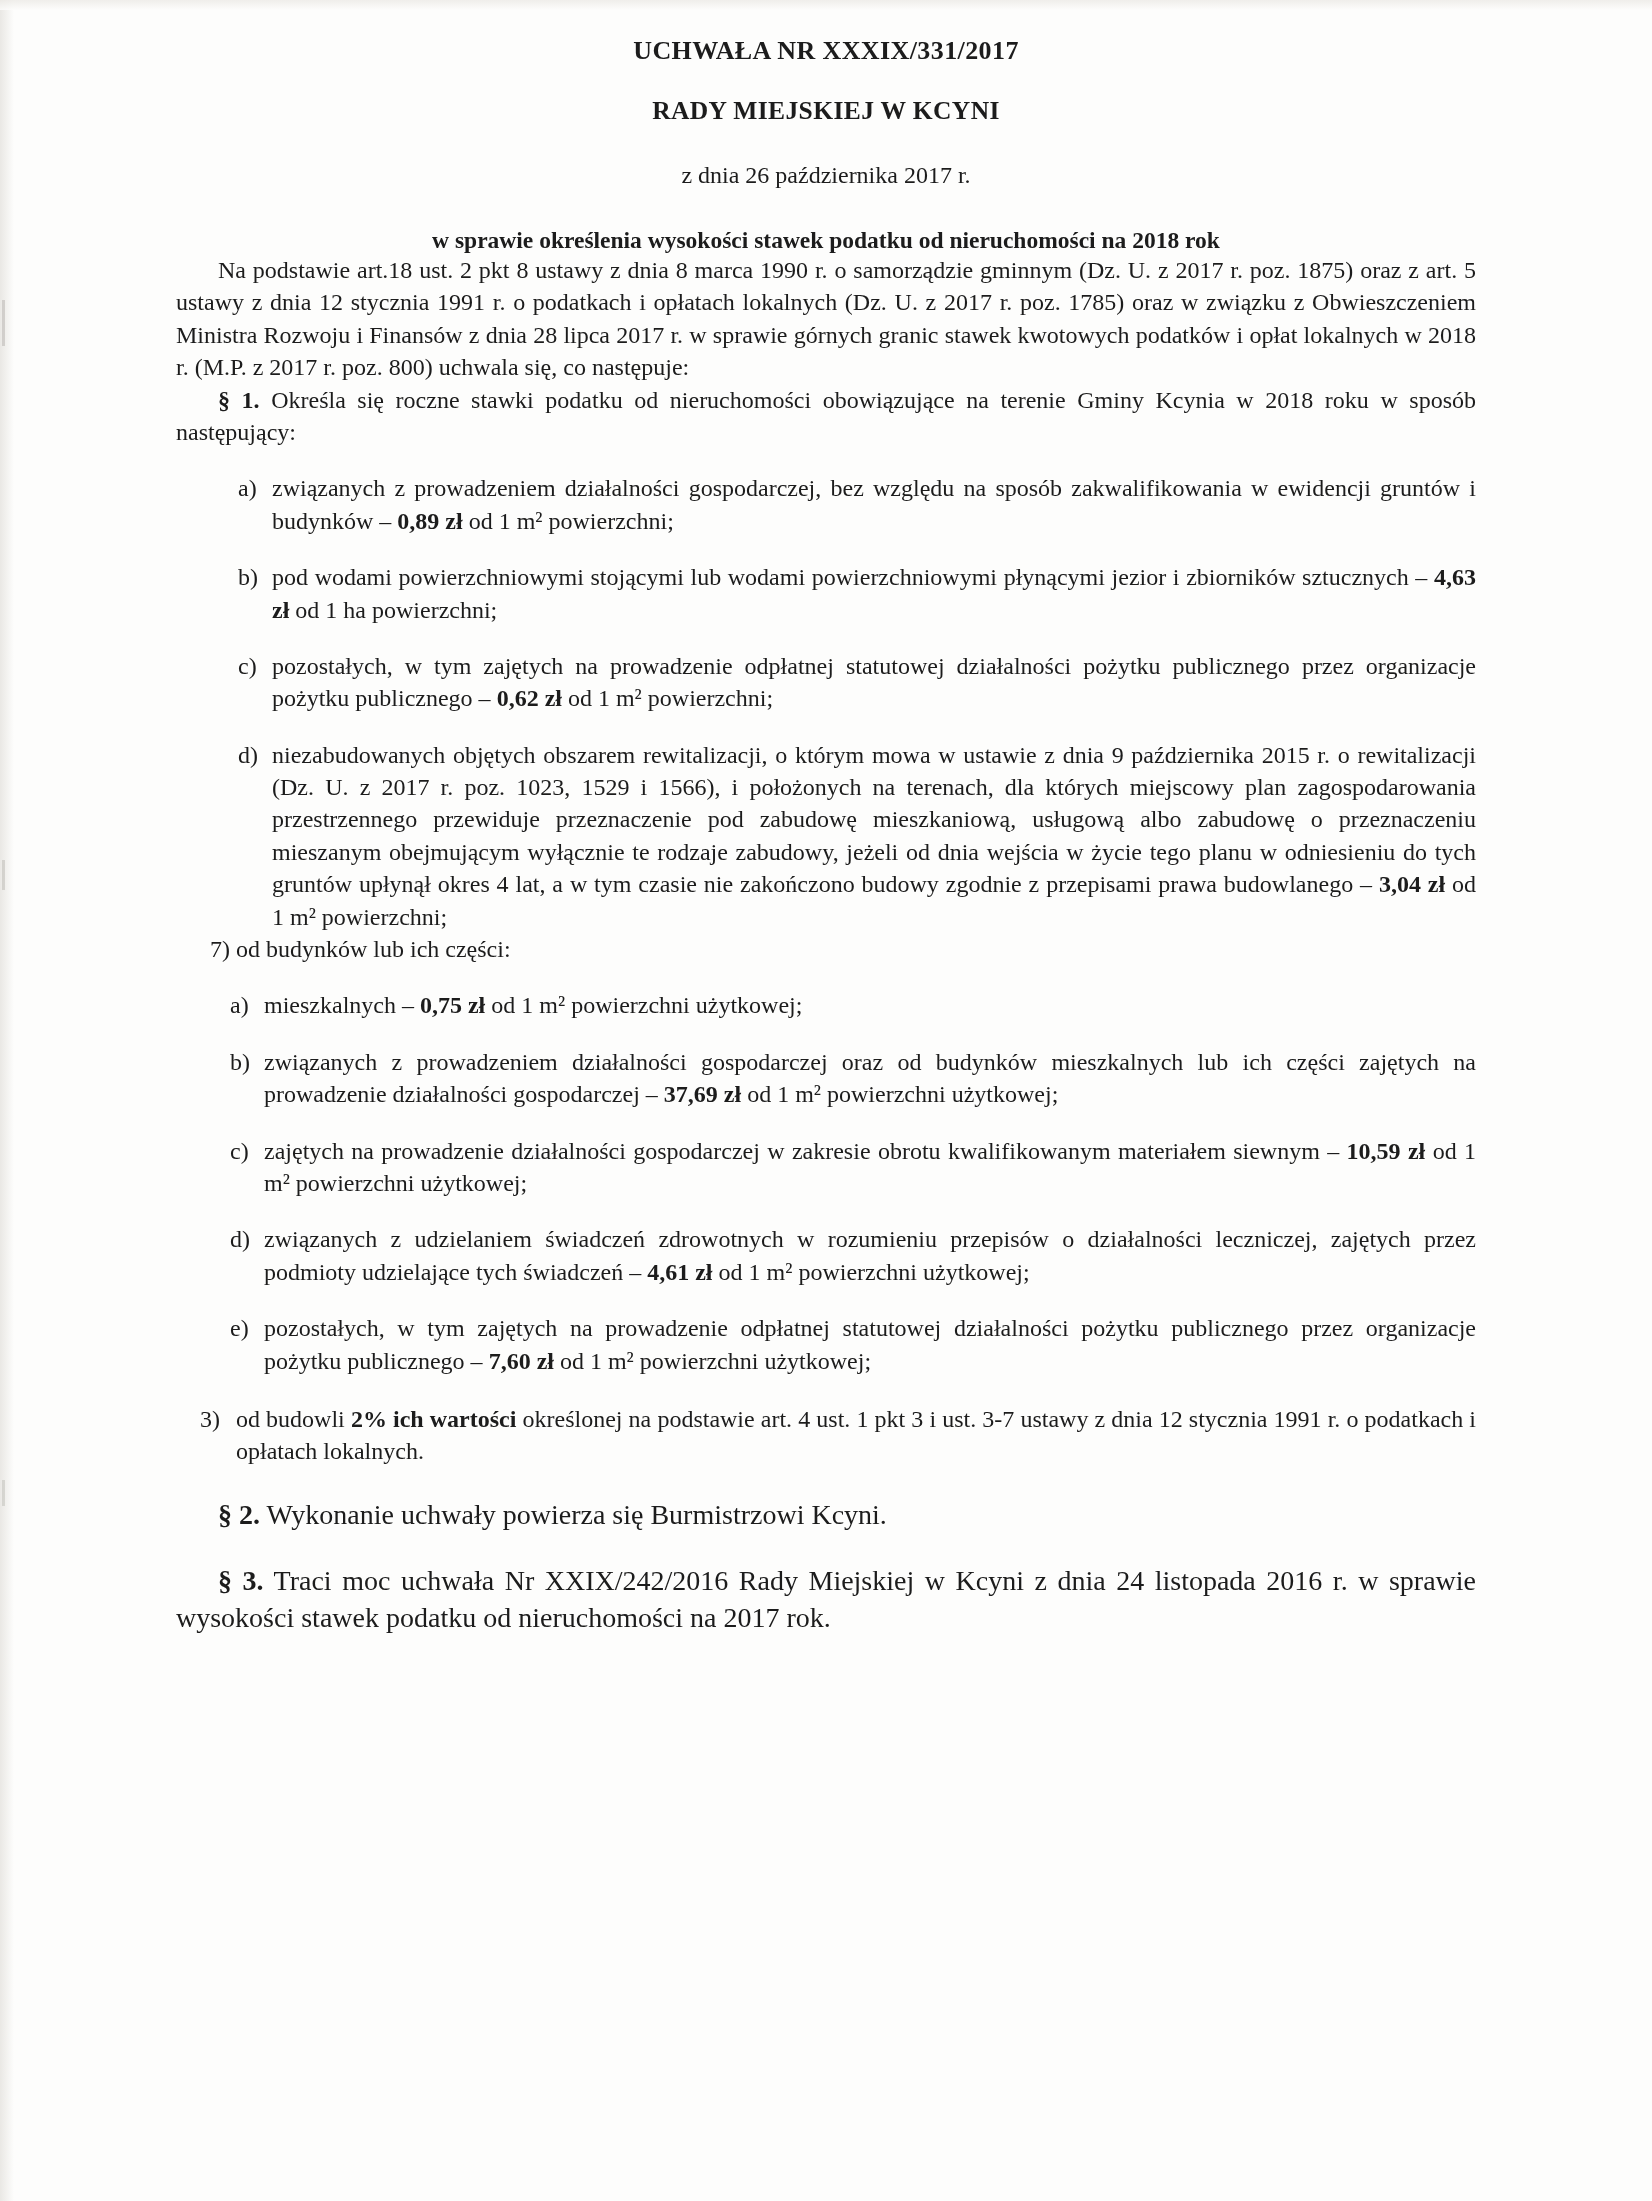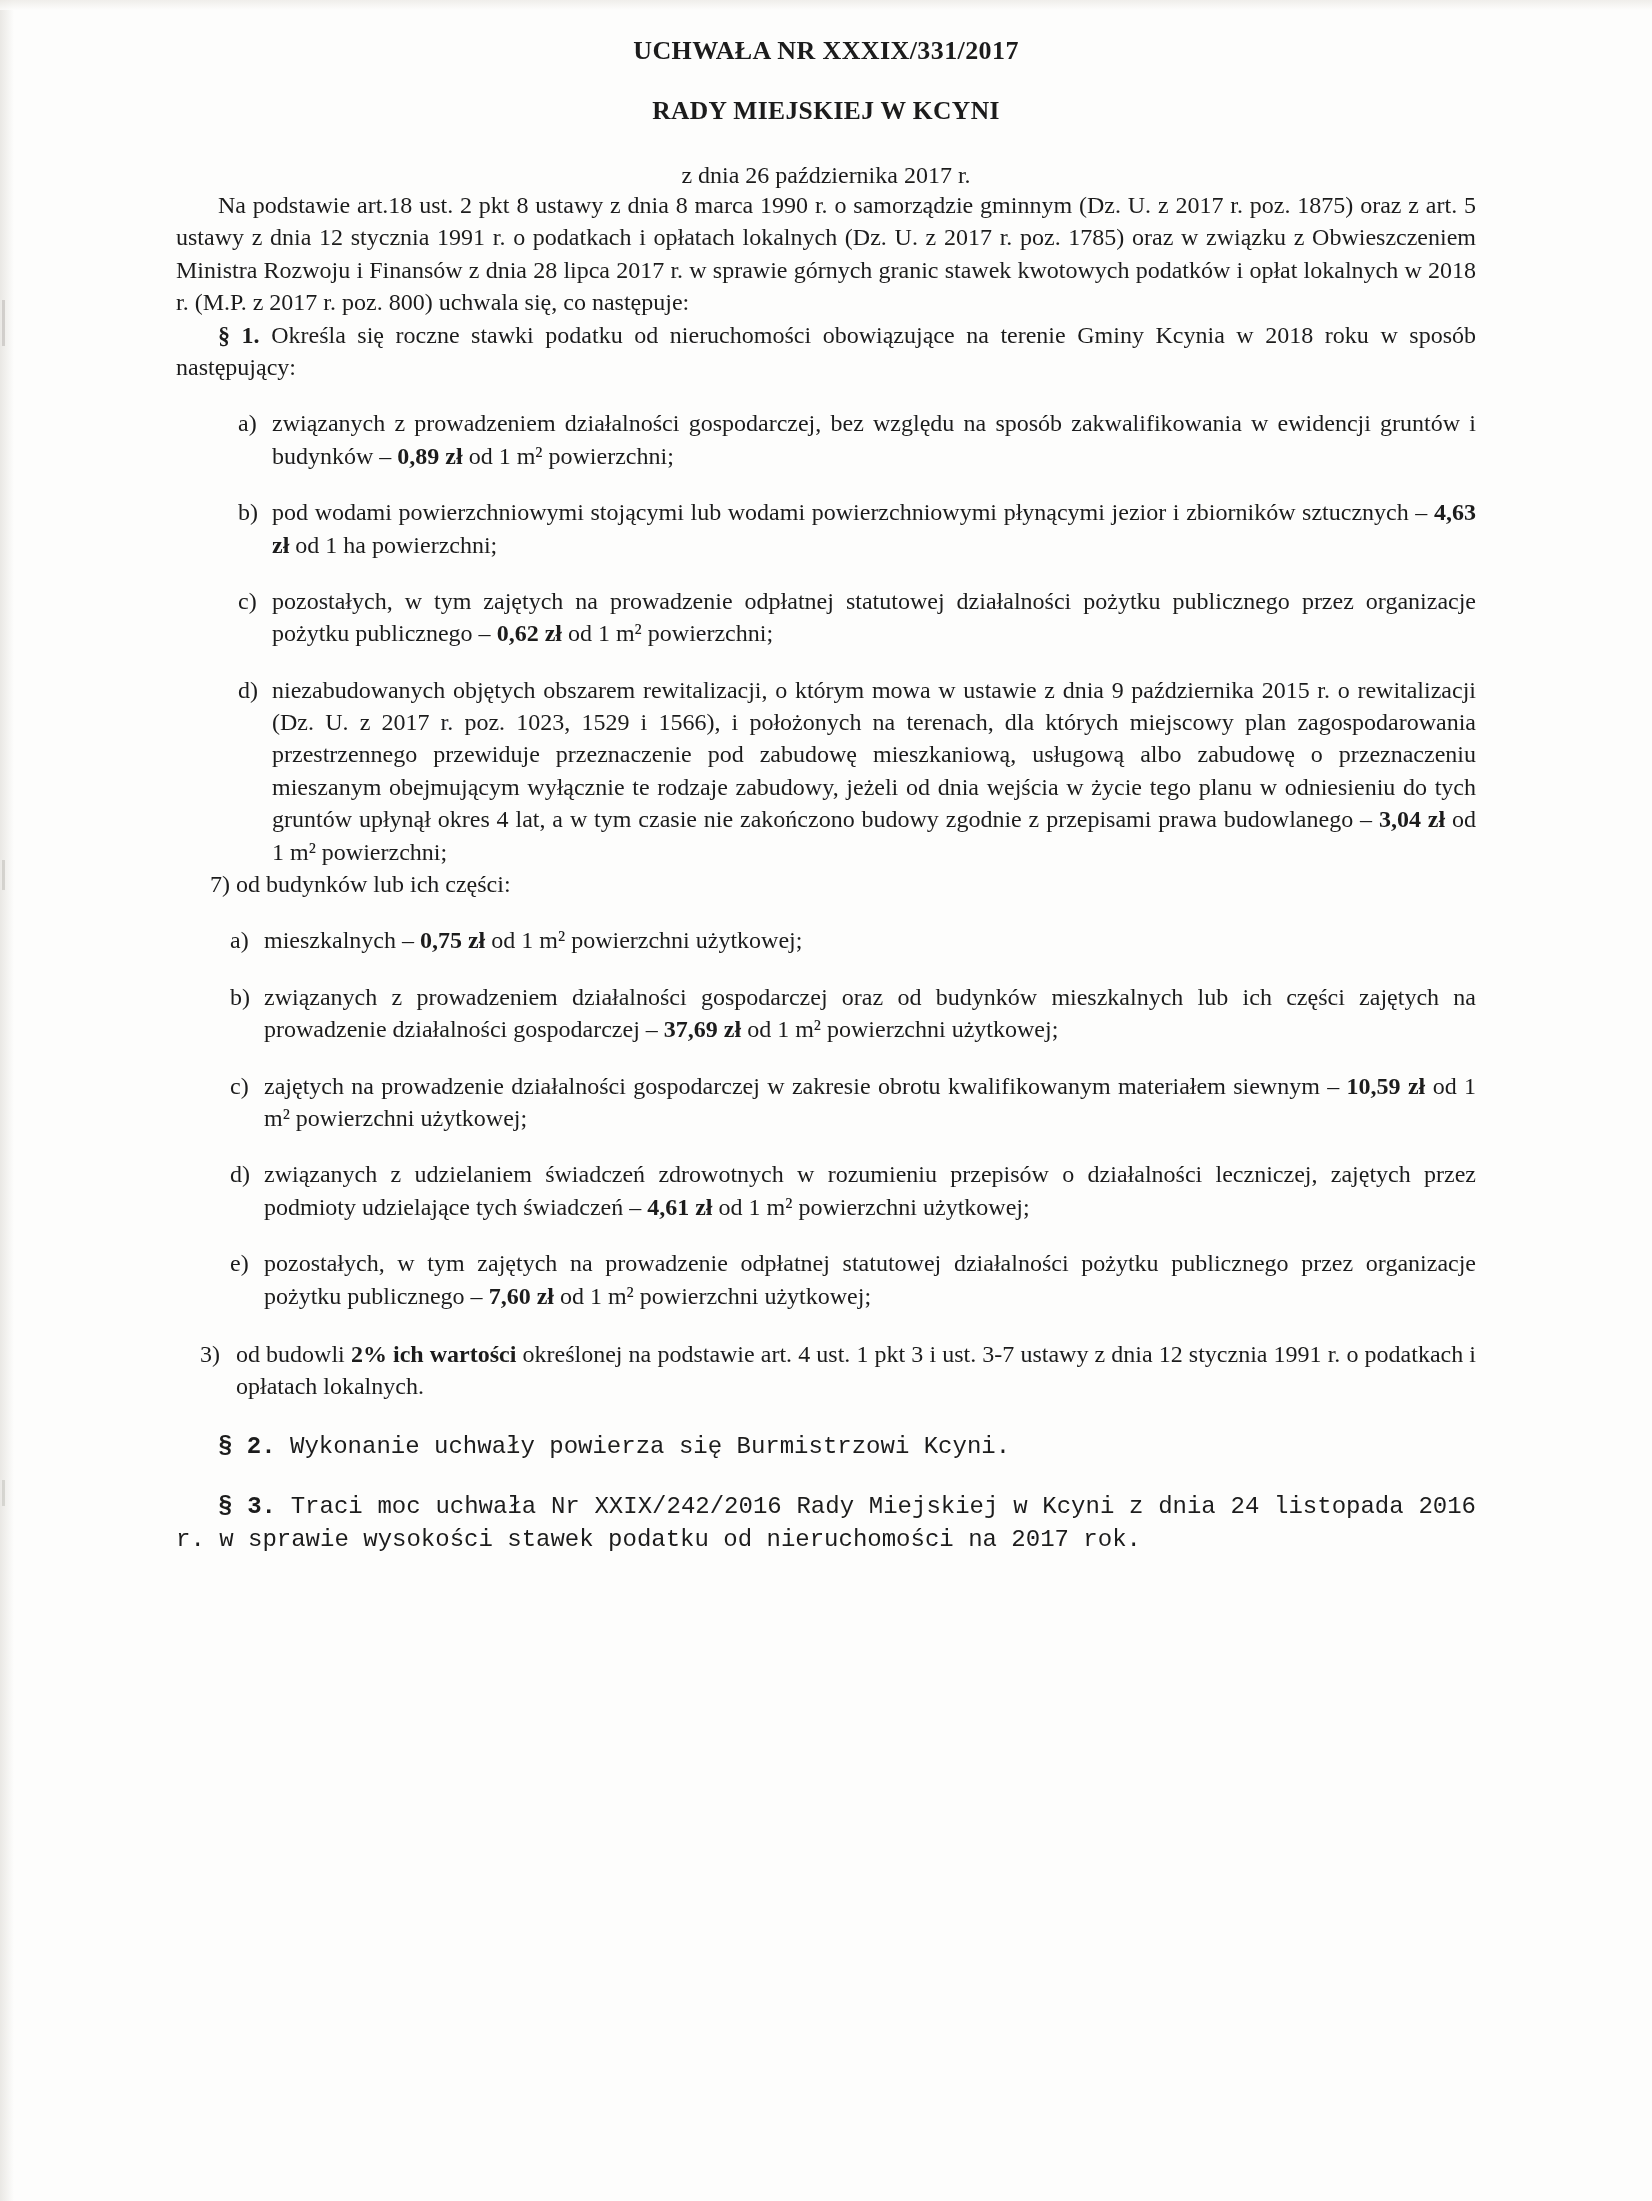--- a/index.html
+++ b/index.html
@@ -116,24 +116,23 @@
   }
   ul.letters > li .tx {
     flex: 1 1 auto;
     text-align: justify;
   }
   ul.letters.grp2 > li .mk { padding-left: 54px; }
 
   .sec {
     margin-top: 28px;
     text-indent: 42px;
-    font-size: 24px;
+    font-size: 28px;
     line-height: 1.35;
     text-align: justify;
-    font-family: Liberation Mono, monospace;
   }
   .item3 {
     display: flex;
     margin-top: 26px;
     font-size: 24px;
     line-height: 1.35;
   }
   .item3 .mk { flex: 0 0 auto; width: 36px; padding-left: 24px; }
   .item3 .tx { flex: 1 1 auto; text-align: justify; }
 
@@ -147,20 +146,21 @@
   <div class="scan-edge-top"></div>
   <div class="scan-mark mark-a"></div>
   <div class="scan-mark mark-b"></div>
   <div class="scan-mark mark-c"></div>
 
   <div class="content">
 
     <div class="ttl">UCHWAŁA NR XXXIX/331/2017</div>
     <div class="ttl2">RADY MIEJSKIEJ W KCYNI</div>
     <div class="date-line">z dnia 26 października 2017 r.</div>
+    <div class="subject">w sprawie określenia wysokości stawek podatku od nieruchomości na 2018 rok</div>
 
     <p class="body basis">Na podstawie art.18 ust. 2 pkt 8 ustawy z dnia 8 marca 1990 r. o samorządzie gminnym (Dz. U. z 2017 r. poz. 1875) oraz z art. 5 ustawy z dnia 12 stycznia 1991 r. o podatkach i opłatach lokalnych (Dz. U. z 2017 r. poz. 1785) oraz w związku z Obwieszczeniem Ministra Rozwoju i Finansów z dnia 28 lipca 2017 r. w sprawie górnych granic stawek kwotowych podatków i opłat lokalnych w 2018 r. (M.P. z 2017 r. poz. 800) uchwala się, co następuje:</p>
 
     <p class="body para1">
       <b>§ 1.</b><span> Określa się roczne stawki podatku od nieruchomości obowiązujące na terenie Gminy Kcynia w 2018 roku w sposób następujący:</span>
     </p>
 
 
     <ul class="letters grp1">
       <li>

